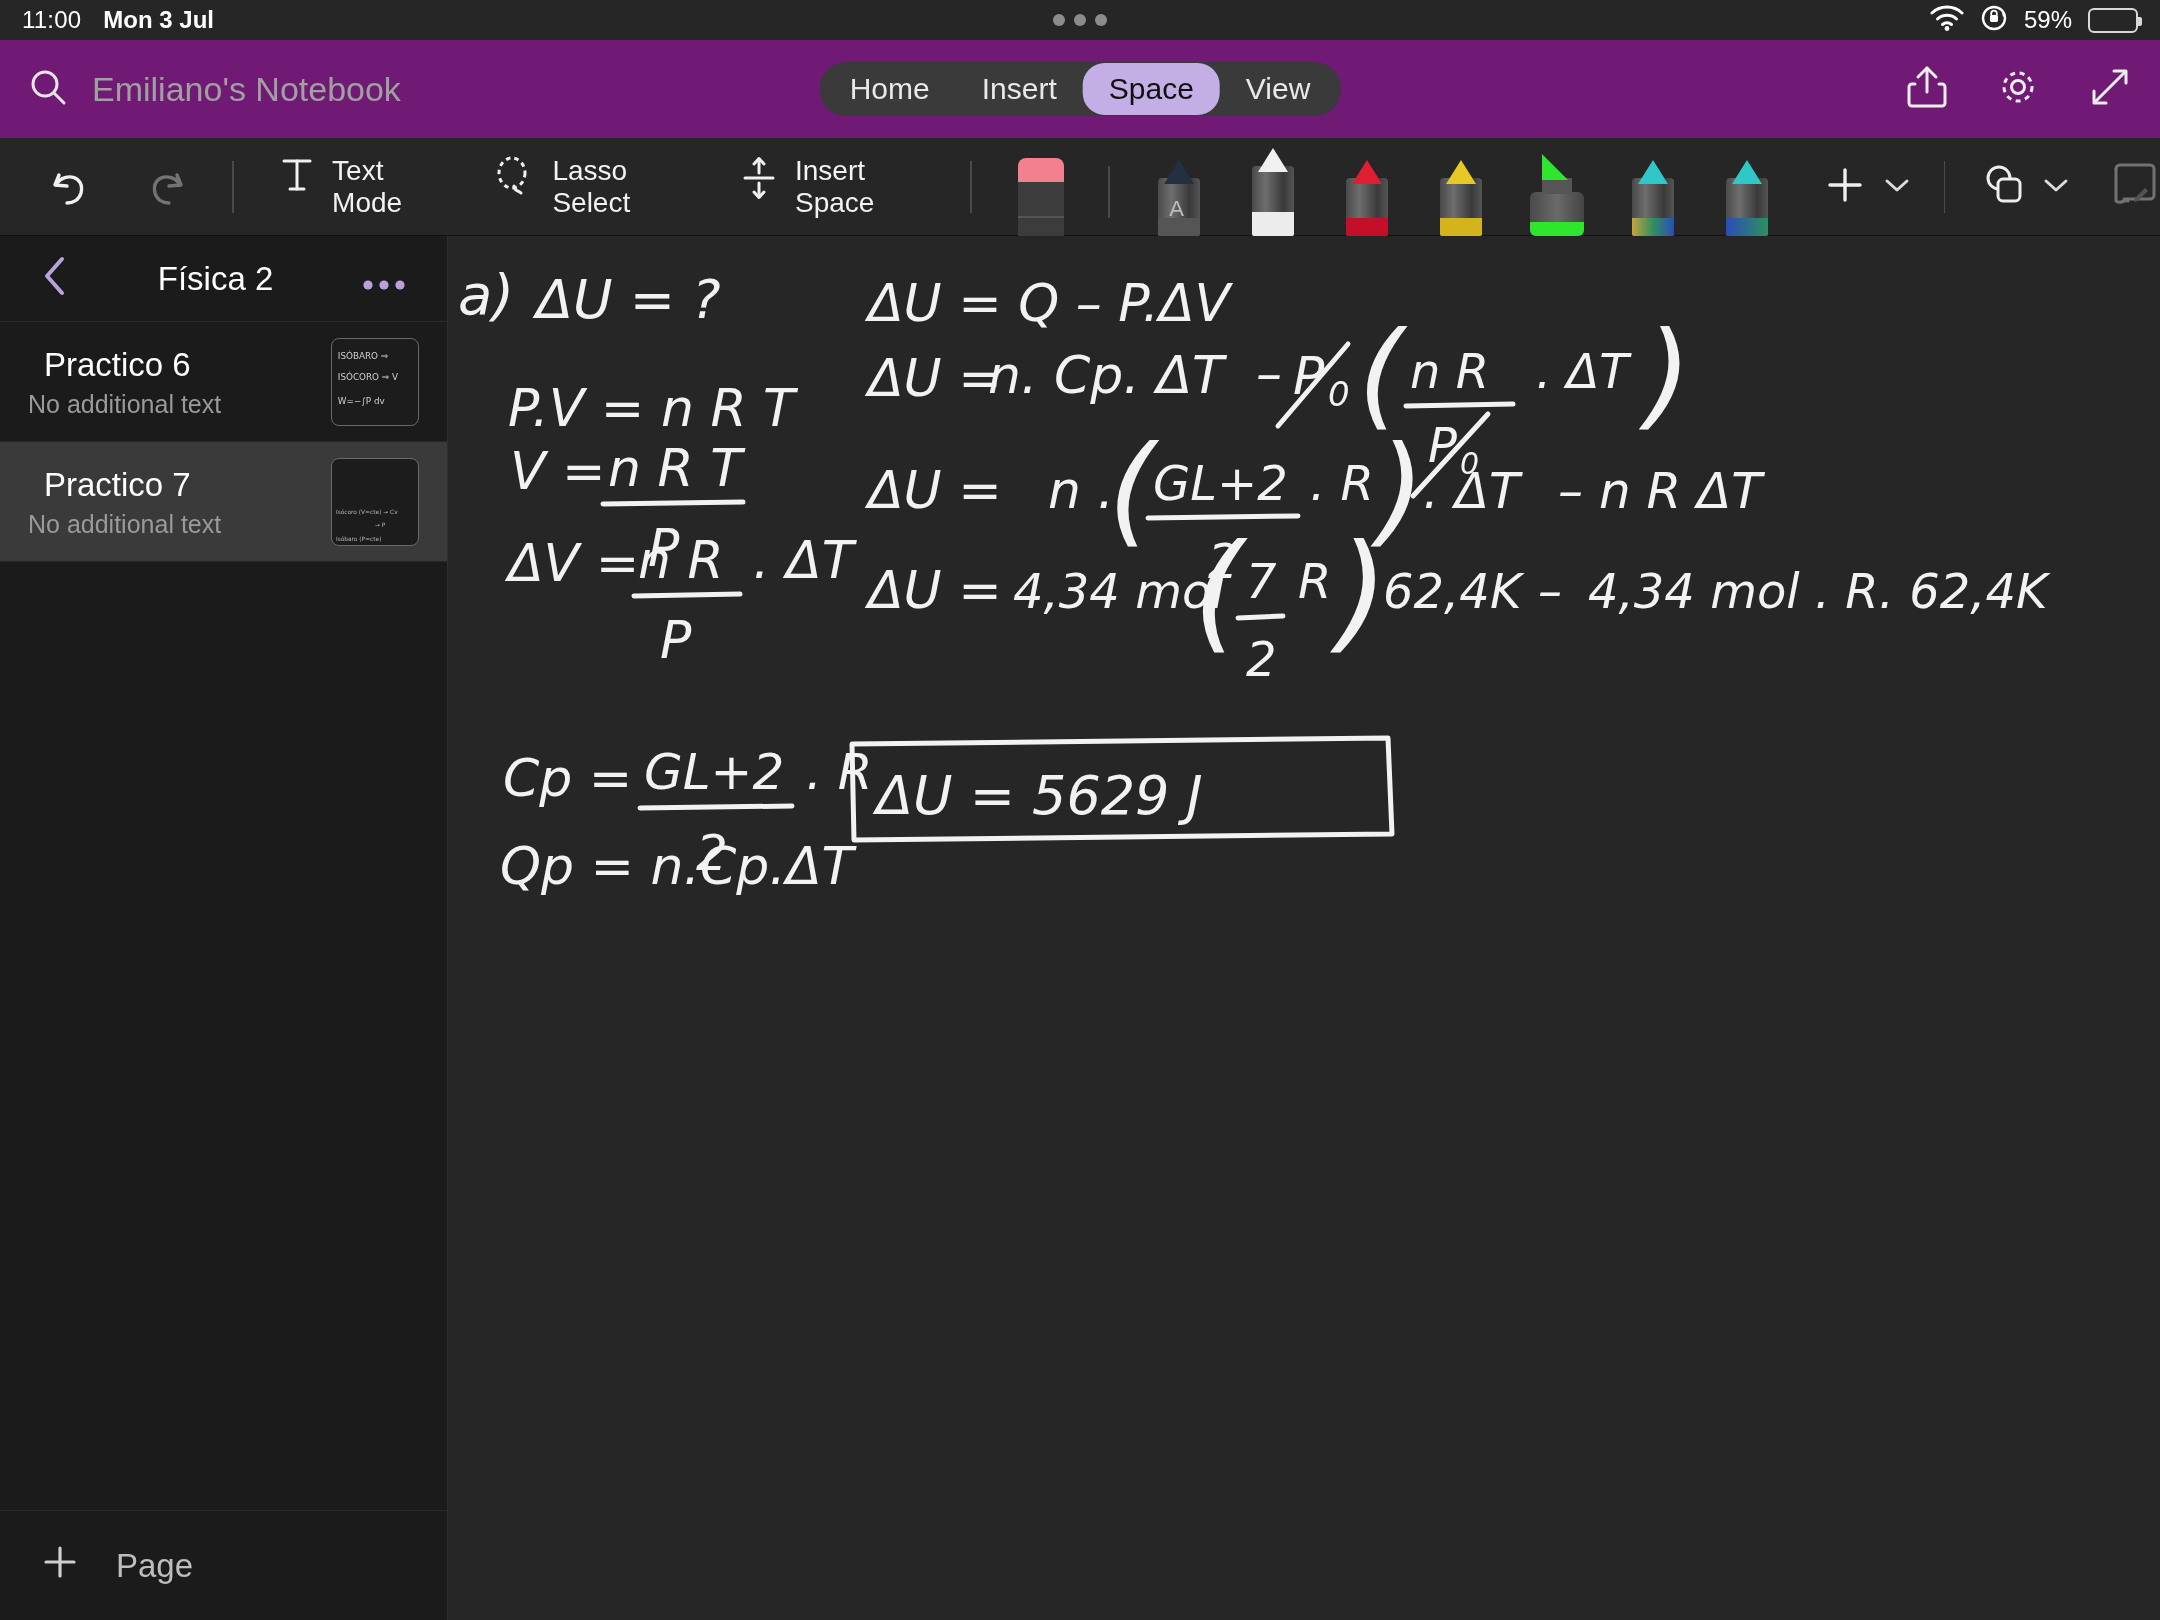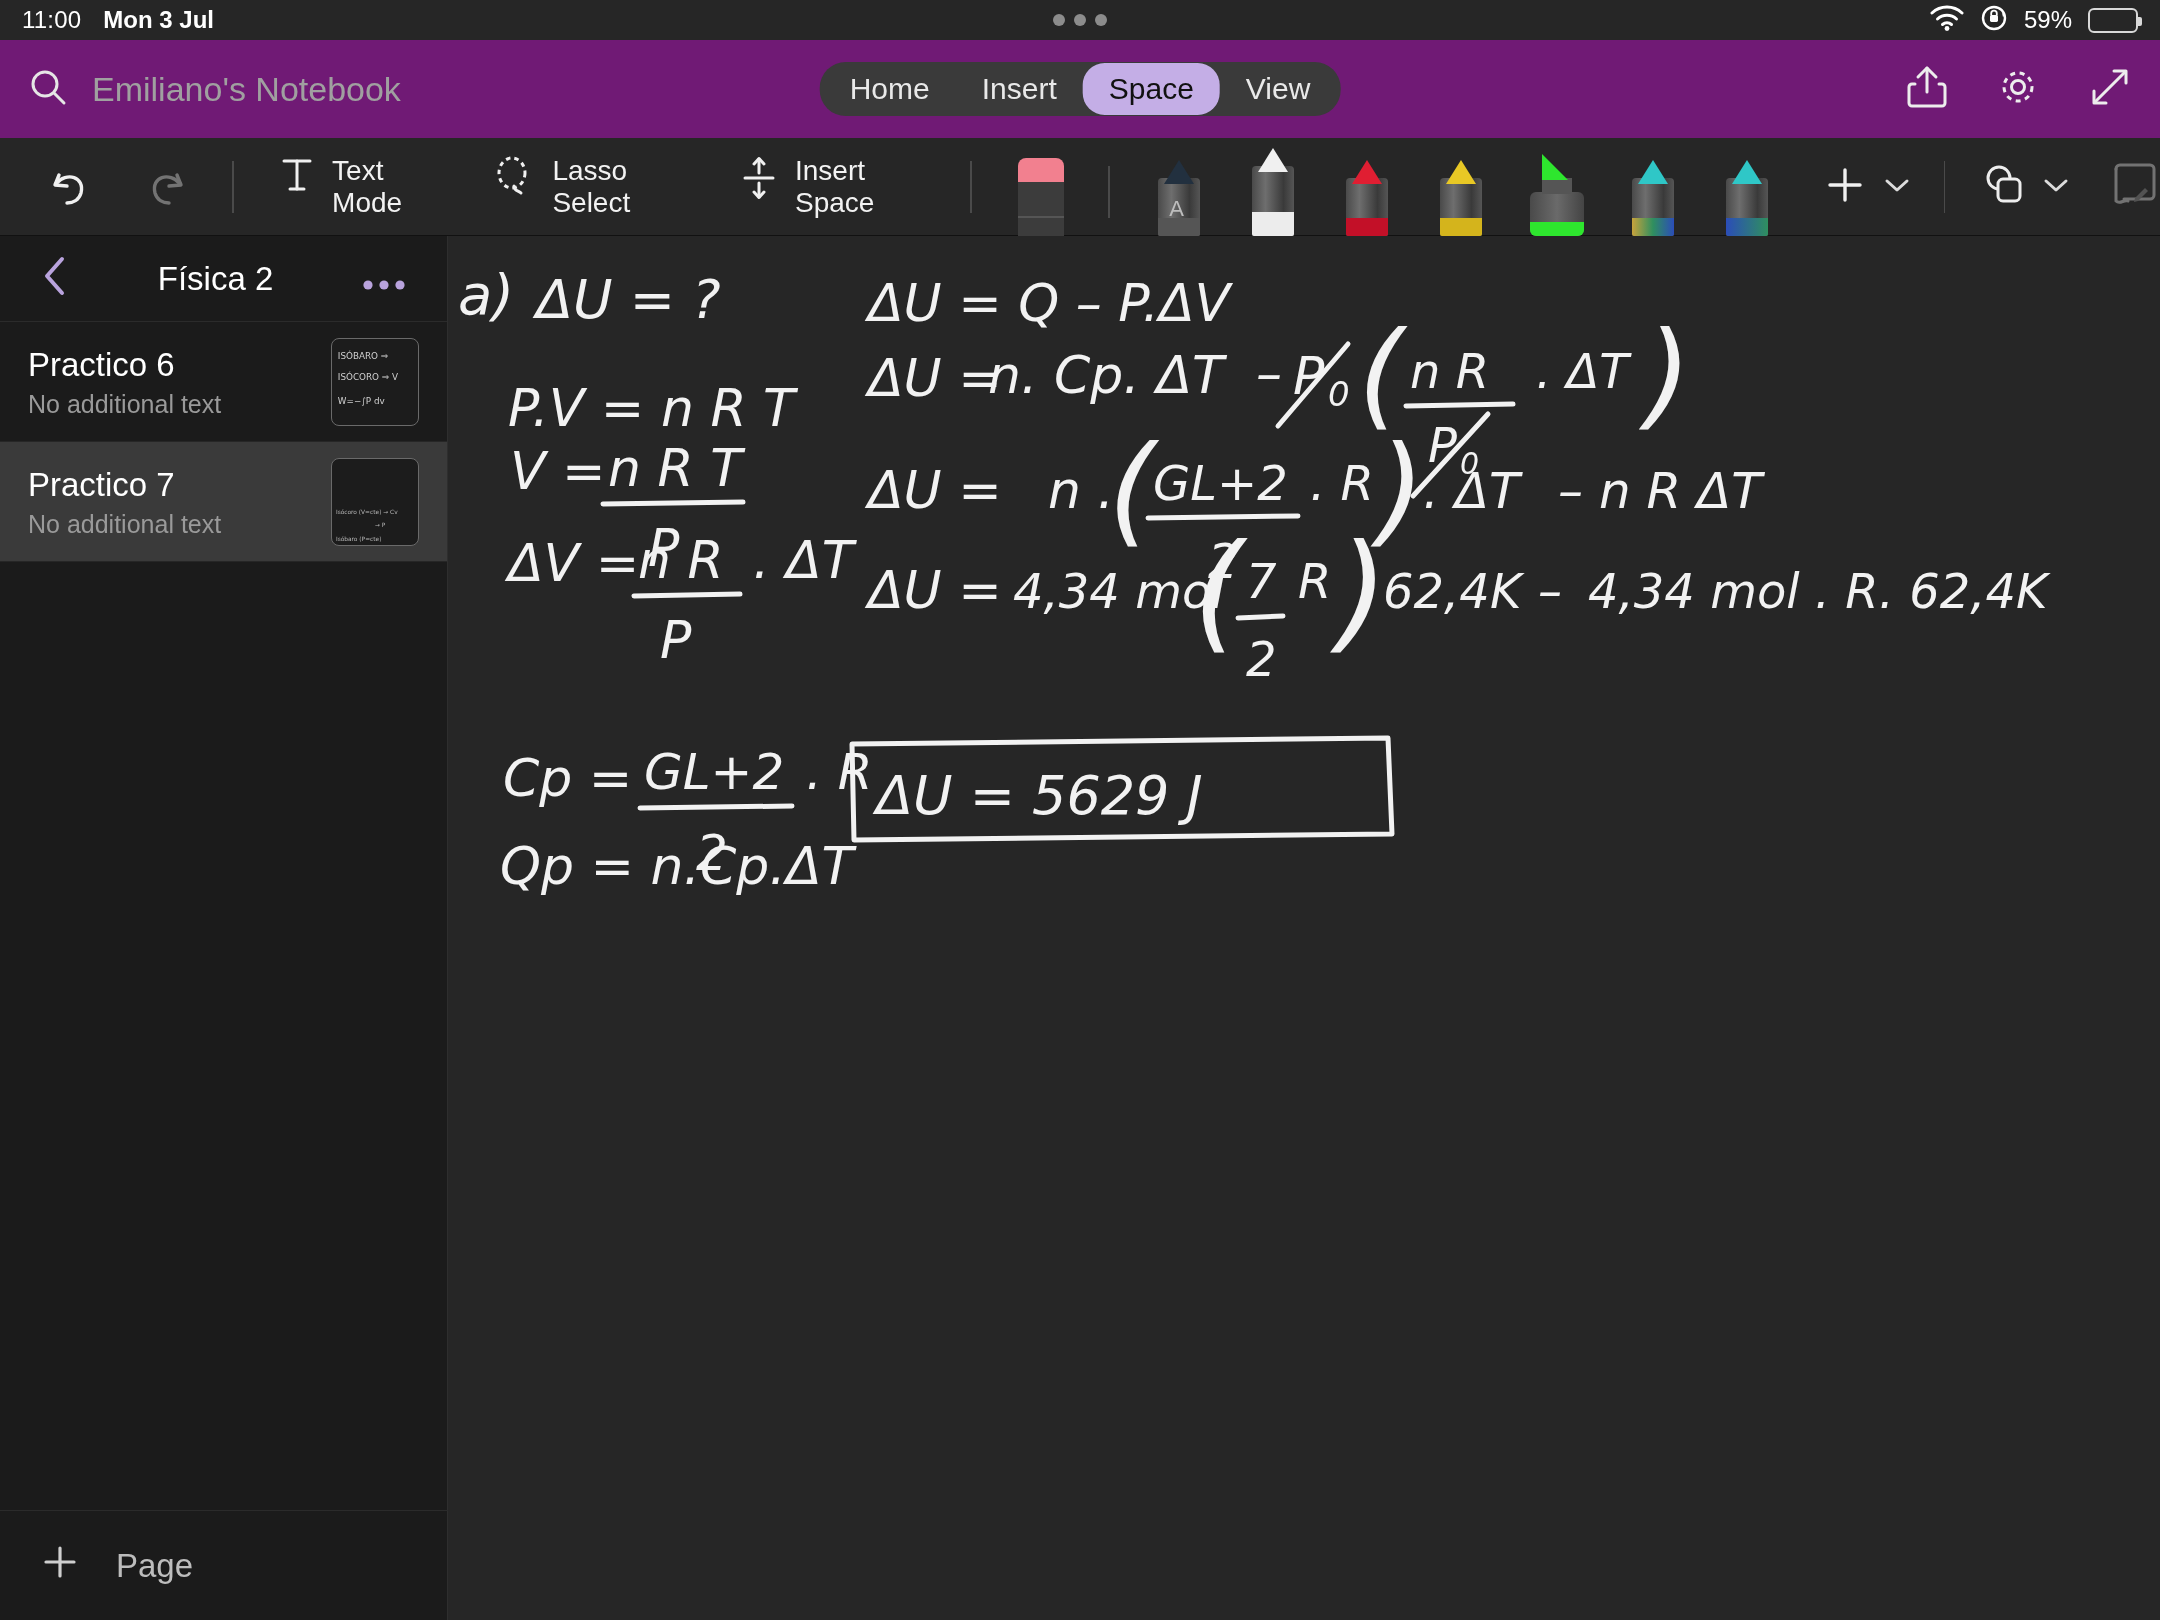--- a/index.html
+++ b/index.html
@@ -79,21 +79,21 @@
   .sidebar { position:absolute; top:236px; left:0; width:448px; height:1384px; background:#1b1b1b;
              border-right:1px solid #2e2e2e; }
   .sb-head { height:86px; display:flex; align-items:center; justify-content:flex-end;
              padding:0 40px; border-bottom:1px solid #2b2b2b; }
   .sb-title { color:#fff; font-size:33px; flex:1; text-align:center; }
   .sb-back { color:#b9a3dd; font-size:40px; line-height:1; }
   .sb-more { color:#b9a3dd; font-size:40px; letter-spacing:2px; line-height:0.6;}
   .note { height:120px; display:flex; align-items:center; justify-content:space-between;
           padding:0 28px; border-bottom:1px solid #262626; }
   .note.sel { background:#3a3a3a; }
-  .note-title { color:#fff; font-size:33px; line-height:1.25; }
+  .note-title { color:#fff; font-size:33px; line-height:1.25;margin-left:16px; }
   .note-sub { color:#9a9a9a; font-size:25px; margin-top:4px; }
   .thumb { width:88px; height:88px; border:1px solid #6a6a6a; border-radius:8px;
            background:#1c1c1c; overflow:hidden; position:relative; }
   .thumb svg { position:absolute; inset:0; }
   .addpage { position:absolute; bottom:0; left:0; width:448px; height:110px;
              display:flex; align-items:center; gap:26px; padding-left:30px;
              border-top:1px solid #2b2b2b; }
   .addpage span { color:#bdbdbd; font-size:33px;margin-left:10px; }
 
   

